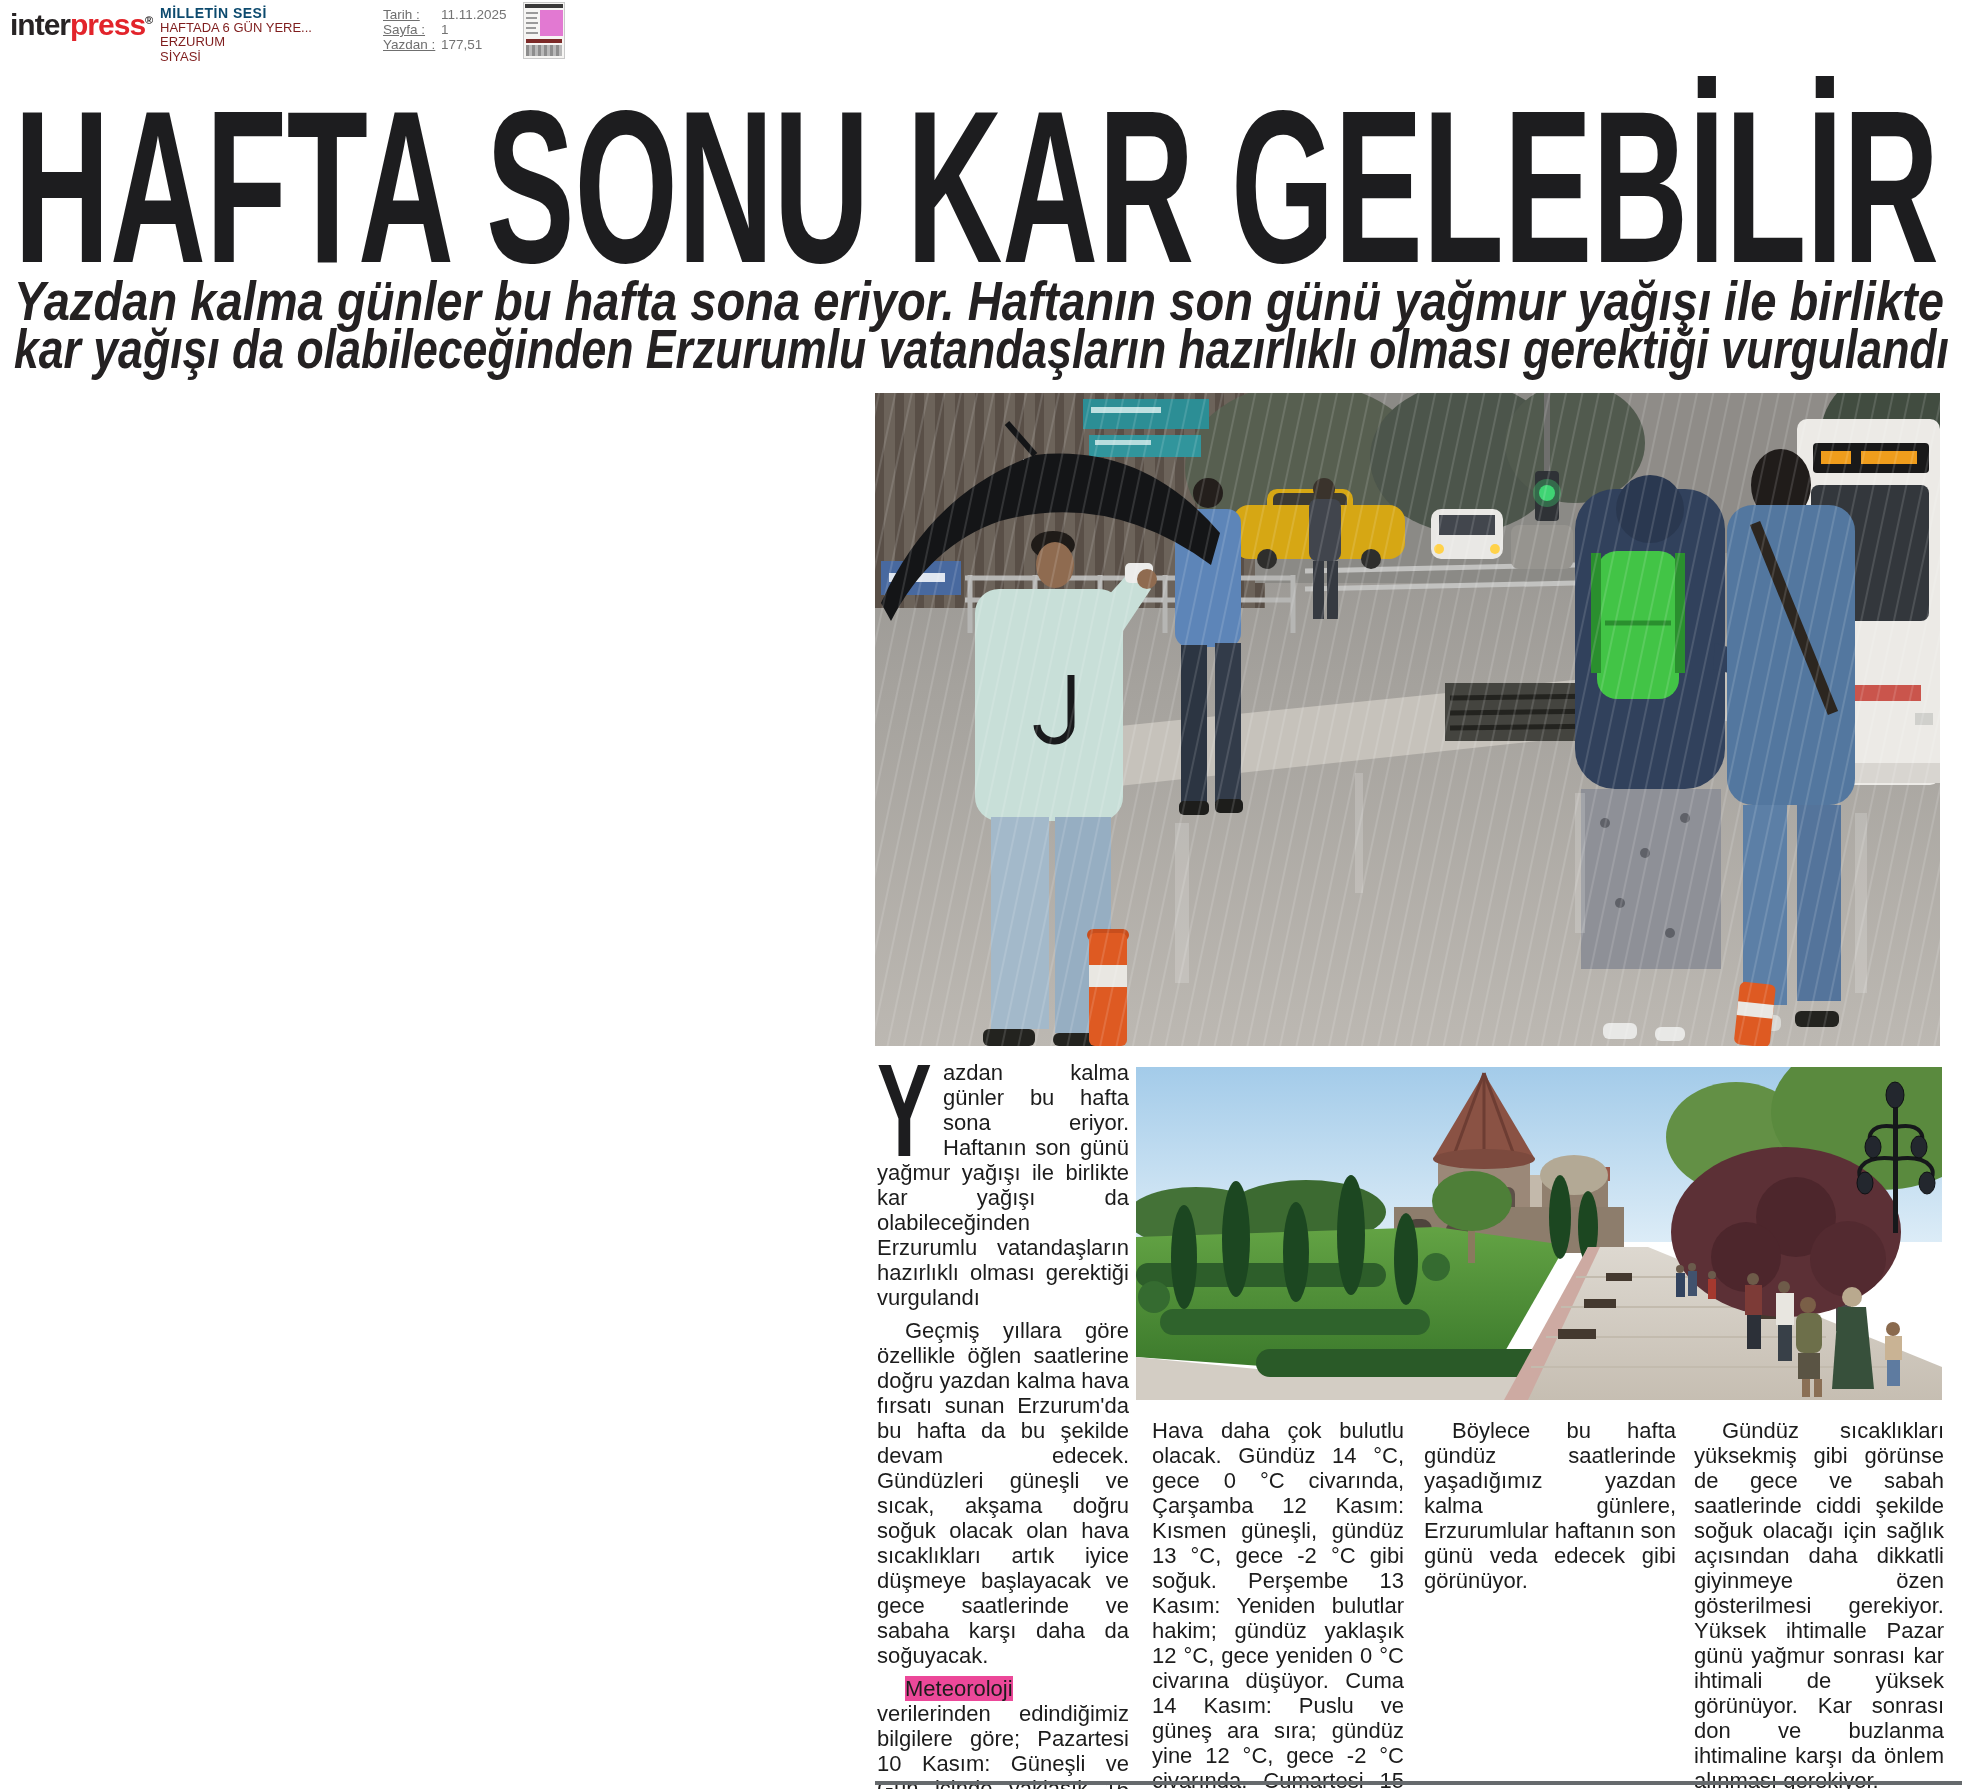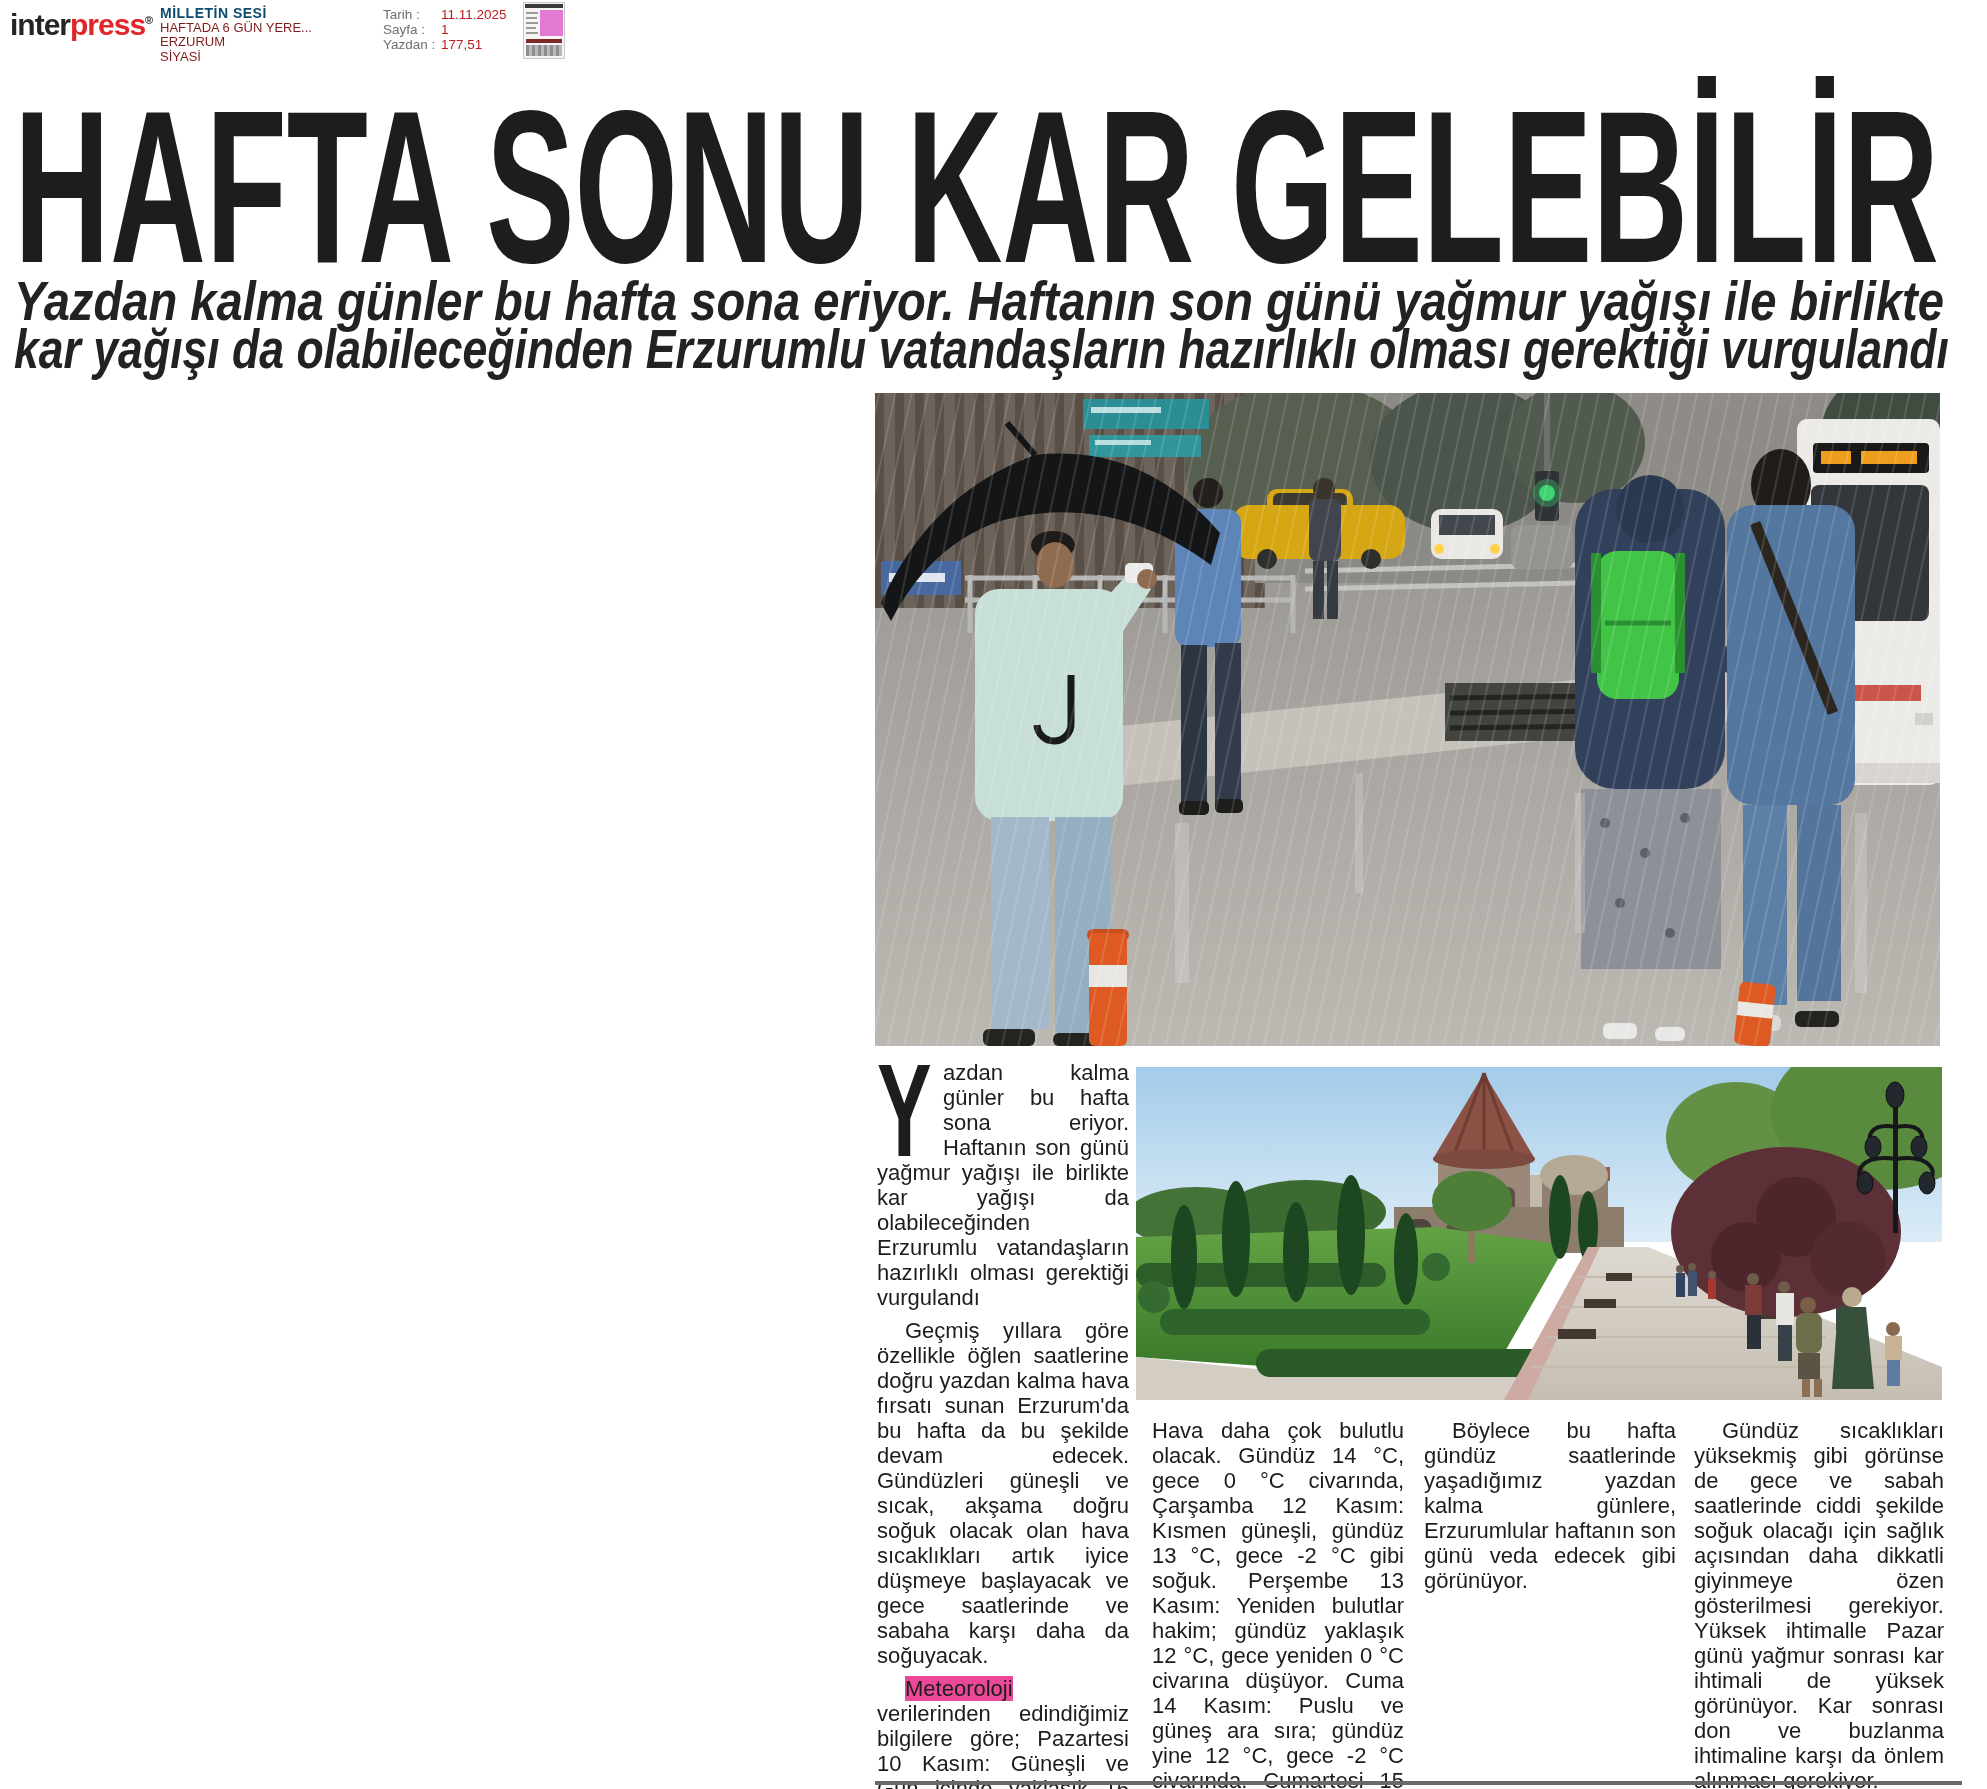--- a/index.html
+++ b/index.html
@@ -9,22 +9,22 @@
   
   .logo{position:absolute;left:10px;top:8px;font-size:30px;font-weight:bold;letter-spacing:-1px;white-space:nowrap;}
   .logo .p1{color:#272324;}
   .logo .p2{color:#e2242b;}
   .logo .reg{font-size:11px;color:#272324;vertical-align:super;font-weight:bold;}
   .pub{position:absolute;left:160px;top:6px;line-height:14.5px;}
   .pub .name{font-size:14px;font-weight:bold;color:#0c4a6e;letter-spacing:.5px;}
   .pub .ln{font-size:13px;color:#7f1d1d;}
   .meta{position:absolute;left:383px;top:7px;font-size:13.5px;color:#6f6f6f;line-height:15px;}
   .meta .row{white-space:nowrap;}
-  .meta .lab{display:inline-block;width:58px;}
-  .meta .val{color:#b91c1c;}
+  .meta .lab{display:inline-block;width:58px;text-decoration:underline;}
+  .meta .val{color:#737373;}
   
   .thumb{position:absolute;left:523px;top:2px;width:40px;height:55px;background:#f6f5f3;border:1px solid #c9c9c9;}
   .thumb .mast{position:absolute;left:1px;top:1px;right:1px;height:4px;background:#3a3a3a;}
   .thumb .tl{position:absolute;left:2px;height:2px;background:#9a9a9a;}
   .thumb .mag{position:absolute;left:16px;top:7px;right:1px;height:26px;background:#e279d2;}
   .thumb .cap{position:absolute;left:2px;top:36px;right:2px;height:4px;background:#7c2a28;}
   .thumb .pho{position:absolute;left:2px;top:42px;right:2px;height:11px;
               background:repeating-linear-gradient(90deg,#8d8d8d 0 3px,#b9b9b9 3px 6px);}
 
   

